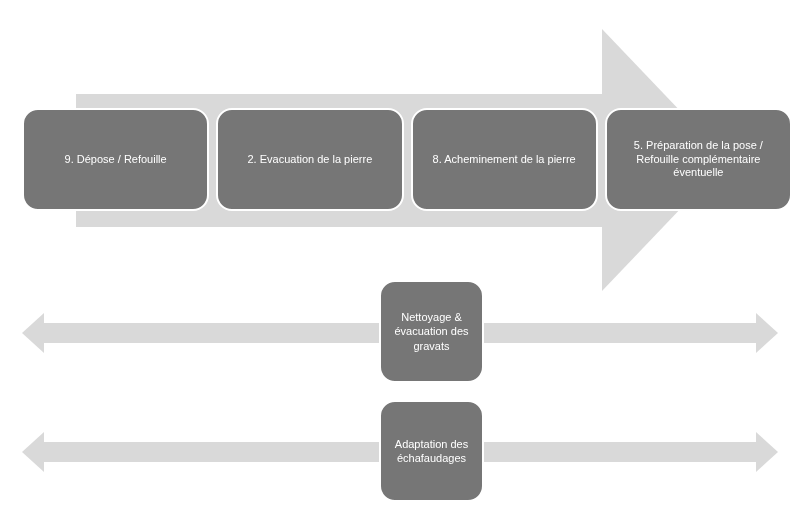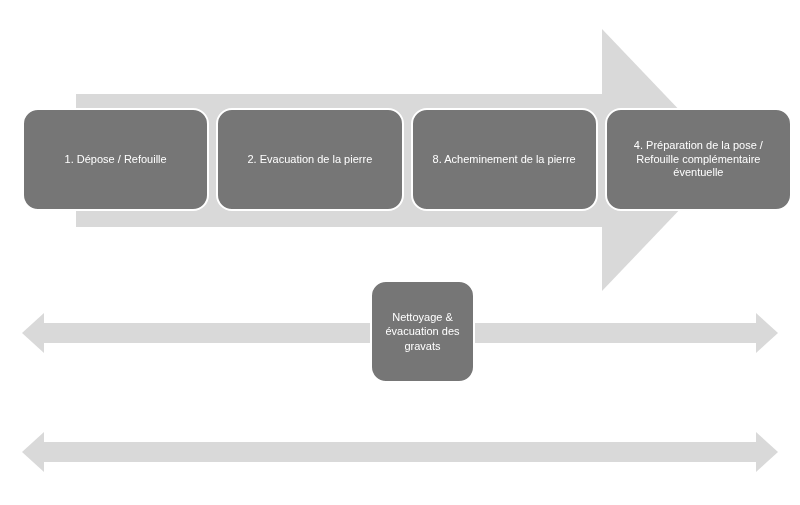--- a/index.html
+++ b/index.html
@@ -81,21 +81,21 @@
     border-top: 20px solid transparent;
     border-bottom: 20px solid transparent;
     border-left: 22px solid #d9d9d9;
   }
   #track-arrow-cleanup { top: 313px; }
   #track-arrow-scaffold { top: 432px; }
 
   
   .track-box {
     position: absolute;
-    left: 370px;
+    left: 379px;
     width: 105px;
     background: #767676;
     border: 2px solid #ffffff;
     border-radius: 16px;
     box-sizing: border-box;
     color: #ffffff;
     font-size: 11px;
     line-height: 1.3;
     display: flex;
     align-items: center;
@@ -109,32 +109,33 @@
 </style>
 </head>
 <body>
 
 <div id="canvas">
 
   <div class="big-arrow-body"></div>
   <div class="big-arrow-head"></div>
 
   <div class="steps-row">
-    <div class="step-box">1. Dépose / Refouille</div>
+    <div class="step-box">9. Dépose / Refouille</div>
     <div class="step-box">2. Evacuation de la pierre</div>
     <div class="step-box">8. Acheminement de la pierre</div>
-    <div class="step-box">4. Préparation de la pose / Refouille complémentaire éventuelle</div>
+    <div class="step-box">5. Préparation de la pose / Refouille complémentaire éventuelle</div>
   </div>
 
   <div class="track-arrow" id="track-arrow-cleanup">
     <div class="head-left"></div>
     <div class="bar"></div>
     <div class="head-right"></div>
   </div>
   <div class="track-box" id="track-box-cleanup">Nettoyage &amp; évacuation des gravats</div>
 
   <div class="track-arrow" id="track-arrow-scaffold">
     <div class="head-left"></div>
     <div class="bar"></div>
     <div class="head-right"></div>
   </div>
+  <div class="track-box" id="track-box-scaffold">Adaptation des échafaudages</div>
 
 </div>
 
 </body></html>

